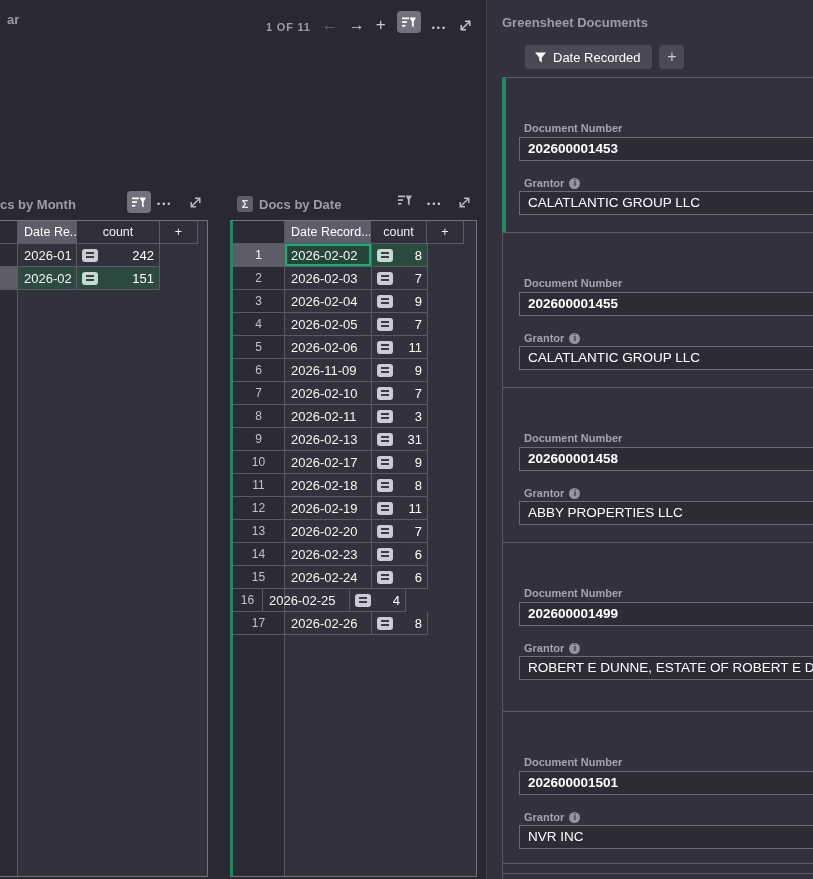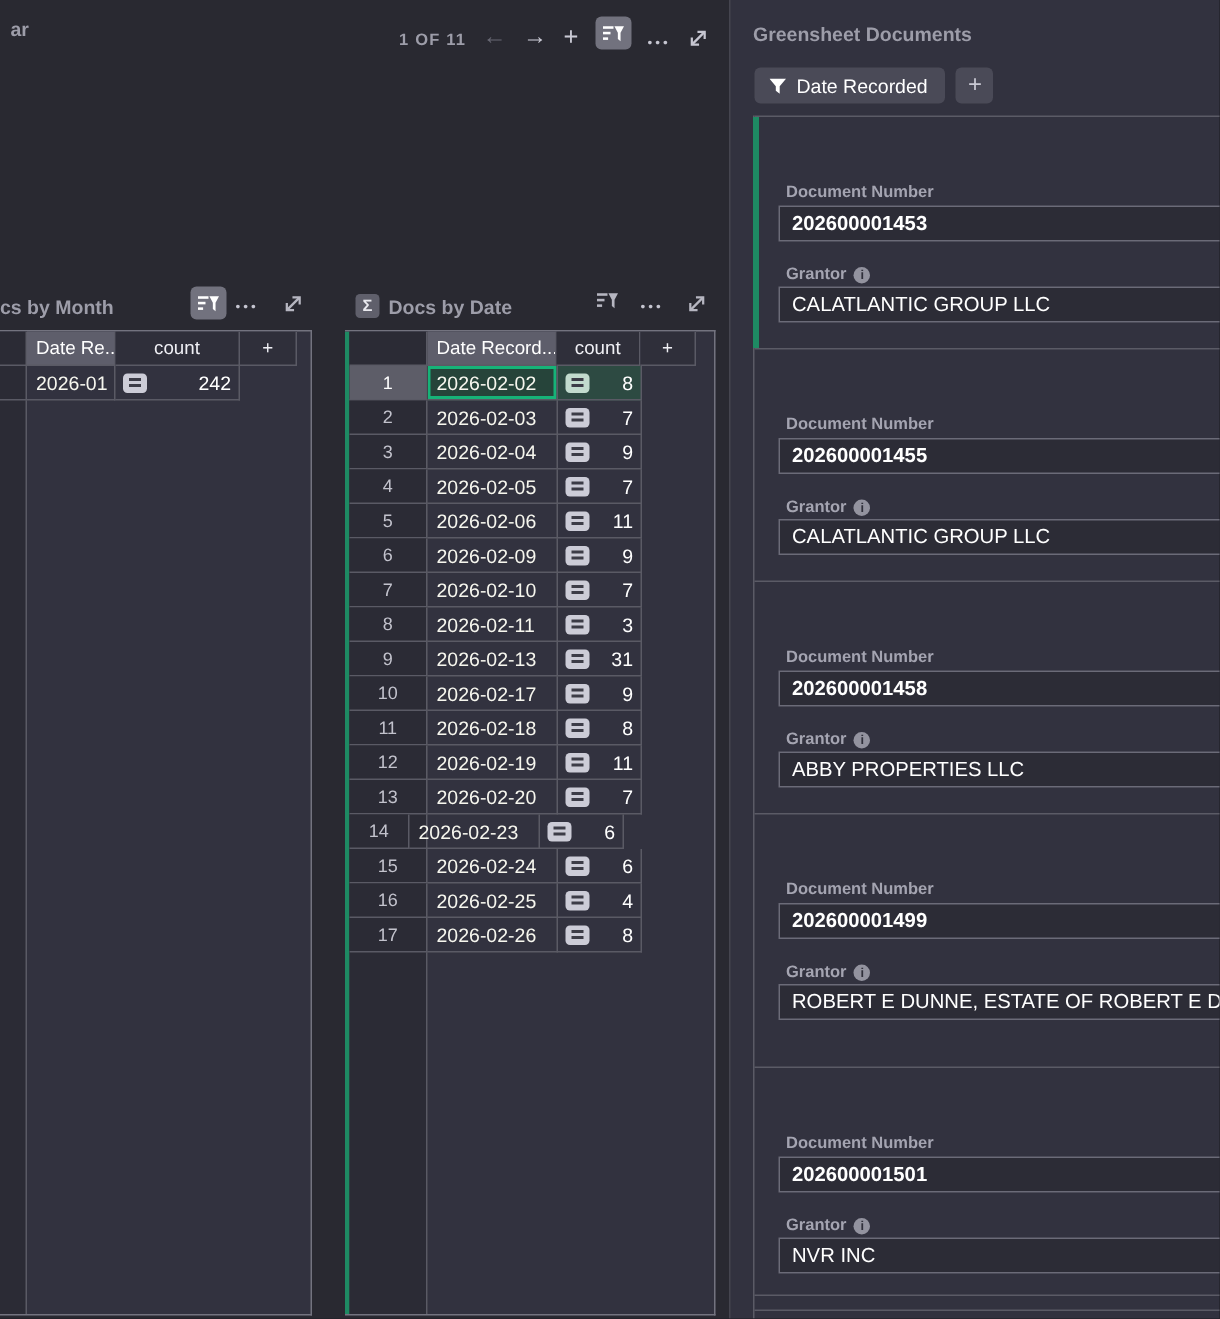--- a/index.html
+++ b/index.html
@@ -77,21 +77,21 @@
   }
   .exp-ic i { display:block; width:8px; height:2px; background:#3c3c47; }
   .selteal .exp-ic, .cursorcell .exp-ic { background:#c2dbce; }
 
   
   .right-panel {
     left:486px; top:0; width:327px; height:879px; background:#32323f;
     border-left:1px solid #45454f;
   }
   .rp-title { position:absolute; left:15px; top:15px; }
-  .filter-bar { position:absolute; left:16px; top:45px; display:flex; gap:7px; }
+  .filter-bar { position:absolute; left:38px; top:45px; display:flex; gap:7px; }
   .pill {
     height:24px; background:#4a4a57; border-radius:4px; display:flex; align-items:center;
     gap:7px; padding:0 12px 0 10px; color:#fff; font-size:13px; cursor:pointer; white-space:nowrap;
   }
   .pill-plus {
     width:25px; height:24px; background:#4a4a57; border-radius:4px; color:#c9c9d4;
     font-size:16px; display:flex; align-items:center; justify-content:center; cursor:pointer;
   }
   .cards { position:absolute; left:15px; top:77px; width:312px; bottom:0; border-left:1px solid #5b5b66; }
   .card { position:absolute; left:0; width:100%; border-top:1px solid #5b5b66; }
@@ -174,20 +174,31 @@
           <div class="cell numcell" style="width: 18px;"></div>
           <div class="cell datecell" style="width: 59px;">2026-01</div>
           <div class="cell countcell" style="width: 83px;">
             <span class="exp-ic">
               <i></i>
               <i></i>
             </span>
             <span>242</span>
           </div>
         </div>
+        <div class="grid-row">
+          <div class="cell numcell selnum" style="width: 18px;"></div>
+          <div class="cell datecell selteal" style="width: 59px;">2026-02</div>
+          <div class="cell countcell selteal" style="width: 83px;">
+            <span class="exp-ic">
+              <i></i>
+              <i></i>
+            </span>
+            <span>151</span>
+          </div>
+        </div>
       </div>
   </div>
 
   <div class="abs sigma-box" style="left:237px;top:196px;">Σ</div>
   <div class="abs section-title" style="left:259px;top:197px;">Docs by Date</div>
   <div class="abs plain-filter" style="left:398px;top:194px;">
     <svg width="14" height="13" viewBox="0 0 14 13">
       <rect x="0" y="1.5" width="7" height="1.7" fill="#b6b6c1"></rect>
       <rect x="0" y="5.2" width="5" height="1.7" fill="#b6b6c1"></rect>
       <rect x="0" y="8.9" width="3.4" height="1.7" fill="#b6b6c1"></rect>
@@ -263,21 +274,21 @@
           <div class="cell countcell" style="width: 56px;">
             <span class="exp-ic">
               <i></i>
               <i></i>
             </span>
             <span>11</span>
           </div>
         </div>
         <div class="grid-row">
           <div class="cell numcell" style="width: 52px;">6</div>
-          <div class="cell datecell" style="width: 87px;">2026-02-09</div>
+          <div class="cell datecell" style="width: 87px;">2026-11-09</div>
           <div class="cell countcell" style="width: 56px;">
             <span class="exp-ic">
               <i></i>
               <i></i>
             </span>
             <span>9</span>
           </div>
         </div>
         <div class="grid-row">
           <div class="cell numcell" style="width: 52px;">7</div>
@@ -350,21 +361,21 @@
           <div class="cell datecell" style="width: 87px;">2026-02-20</div>
           <div class="cell countcell" style="width: 56px;">
             <span class="exp-ic">
               <i></i>
               <i></i>
             </span>
             <span>7</span>
           </div>
         </div>
         <div class="grid-row">
-          <div class="cell numcell" style="width: 40px;">14</div>
+          <div class="cell numcell" style="width: 52px;">14</div>
           <div class="cell datecell" style="width: 87px;">2026-02-23</div>
           <div class="cell countcell" style="width: 56px;">
             <span class="exp-ic">
               <i></i>
               <i></i>
             </span>
             <span>6</span>
           </div>
         </div>
         <div class="grid-row">
@@ -372,21 +383,21 @@
           <div class="cell datecell" style="width: 87px;">2026-02-24</div>
           <div class="cell countcell" style="width: 56px;">
             <span class="exp-ic">
               <i></i>
               <i></i>
             </span>
             <span>6</span>
           </div>
         </div>
         <div class="grid-row">
-          <div class="cell numcell" style="width: 52px;">16</div>
+          <div class="cell numcell" style="width: 30px;">16</div>
           <div class="cell datecell" style="width: 87px;">2026-02-25</div>
           <div class="cell countcell" style="width: 56px;">
             <span class="exp-ic">
               <i></i>
               <i></i>
             </span>
             <span>4</span>
           </div>
         </div>
         <div class="grid-row">

